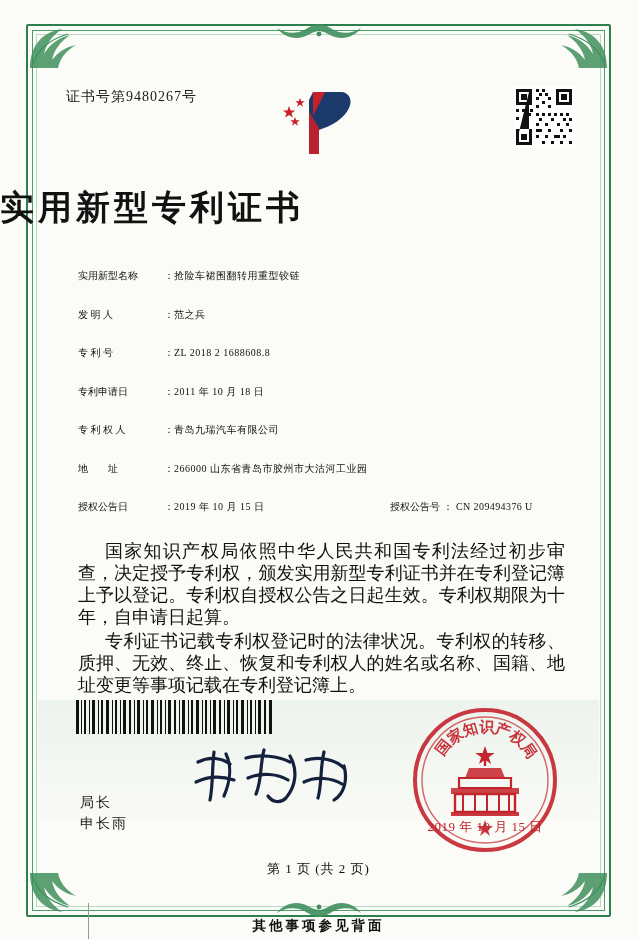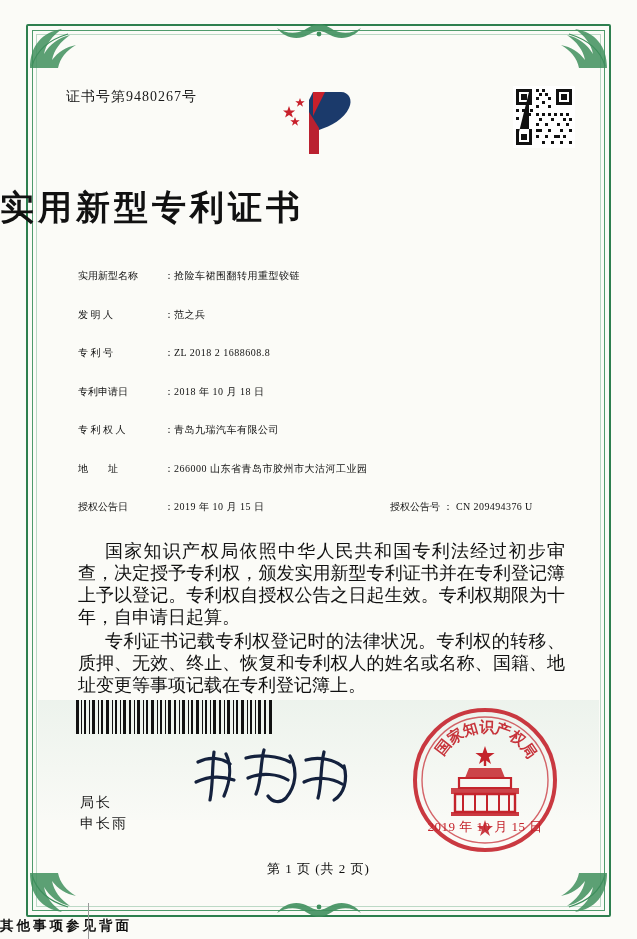--- a/index.html
+++ b/index.html
@@ -227,21 +227,21 @@
     top: 860px;
     text-align: center;
     font-size: 13px;
     color: #111;
     letter-spacing: 1px;
   }
   .footer-note {
     position: absolute;
     left: 0; right: 0;
     bottom: 4px;
-    text-align: left;
+    text-align: center;
     font-size: 13.5px;
     font-weight: bold;
     color: #111;
     letter-spacing: 3px;
   }
   .left-notch {
     position: absolute;
     left: 88px;
     bottom: 0;
     width: 1px;
@@ -395,21 +395,21 @@
 
     <div class="field-row">
       <span class="field-label">专 利 号</span>
       <span class="field-colon">：</span>
       <span class="field-value">ZL 2018 2 1688608.8</span>
     </div>
 
     <div class="field-row">
       <span class="field-label">专利申请日</span>
       <span class="field-colon">：</span>
-      <span class="field-value">2018 年 10 月 18 日</span>
+      <span class="field-value">2011 年 10 月 18 日</span>
     </div>
 
     <div class="field-row">
       <span class="field-label">专 利 权 人</span>
       <span class="field-colon">：</span>
       <span class="field-value">青岛九瑞汽车有限公司</span>
     </div>
 
     <div class="field-row">
       <span class="field-label">地        址</span>

